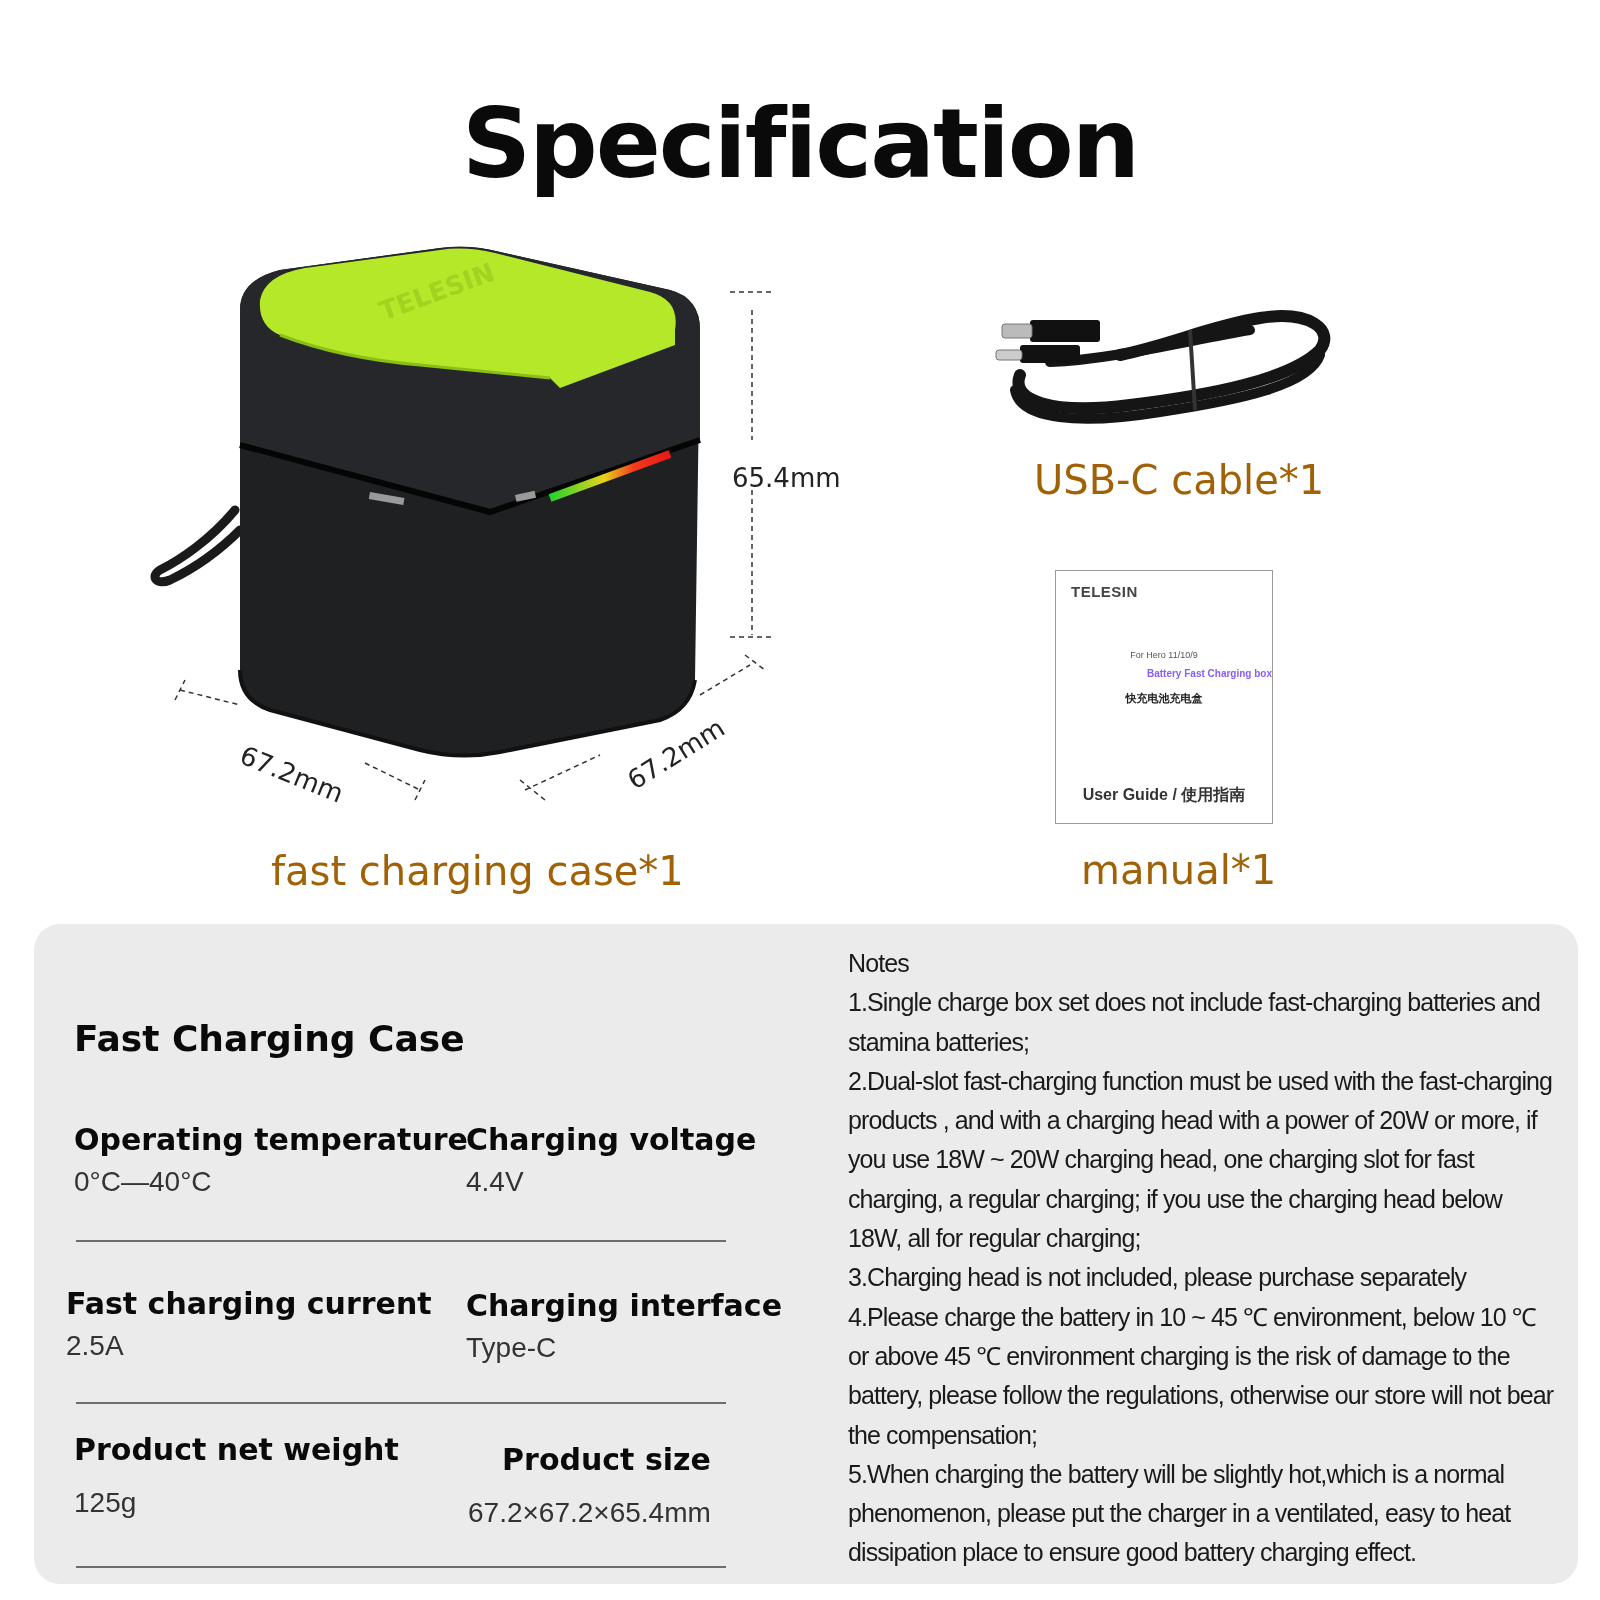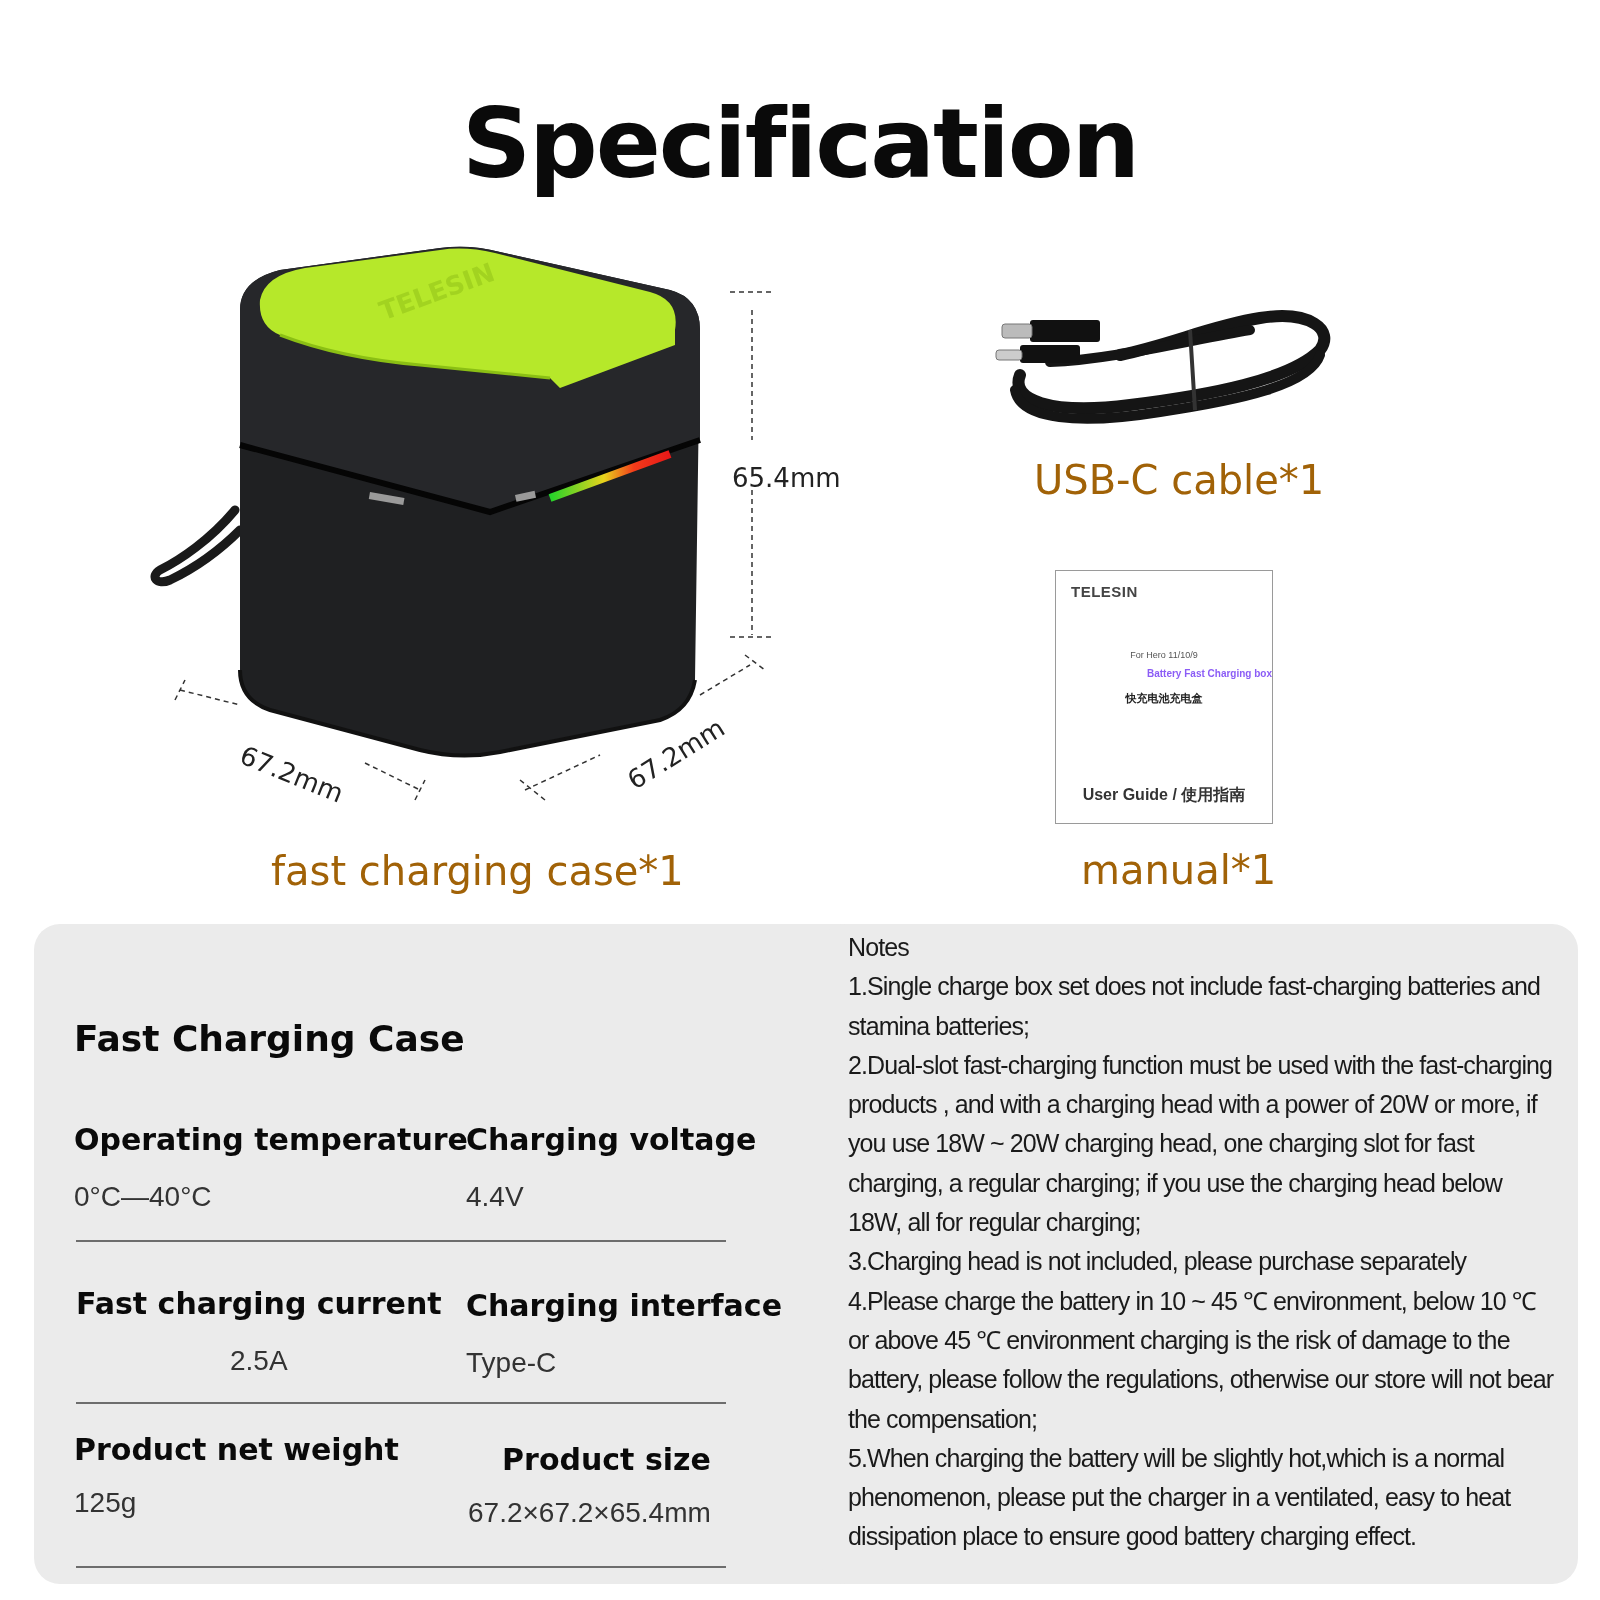--- a/index.html
+++ b/index.html
@@ -36,24 +36,24 @@
     position: absolute; top: 924px; height: 660px; background: #ebebeb; border-radius: 26px;
   }
   .panel.left { left: 34px; width: 836px; }
   .panel.right { left: 820px; width: 758px; }
   .spec-title {
     position: absolute; left: 40px; top: 94px; font-size: 36px; font-weight: bold; color: #0a0a0a;
     font-family: "DejaVu Sans", sans-serif;
   }
   .spec-cell { position: absolute; }
   .spec-label { font-size: 30px; font-weight: bold; color: #0a0a0a; white-space: nowrap; font-family: "DejaVu Sans", sans-serif; }
-  .spec-value { font-size: 28px; color: #333; margin-top: 24px; white-space: nowrap; font-weight: 300; }
+  .spec-value { font-size: 28px; color: #333; margin-top: 9px; white-space: nowrap; font-weight: 300; }
   .divider { position: absolute; left: 42px; width: 650px; height: 2px; background: #6d6d6d; }
   .notes {
-    position: absolute; left: 28px; top: 4px; width: 712px;
+    position: absolute; left: 28px; top: 20px; width: 712px;
     font-size: 25px; line-height: 39.3px; color: #1a1a1a; letter-spacing: -0.9px;
     font-family: "Liberation Sans", sans-serif;
   }
   .notes p { margin: 0; }
 </style>
 </head>
 <body>
 
 <div class="title">Specification</div>
 
@@ -127,21 +127,21 @@
   <div class="spec-cell" style="left:40px; top:198px;">
     <div class="spec-label">Operating temperature</div>
     <div class="spec-value">0°C—40°C</div>
   </div>
   <div class="spec-cell" style="left:432px; top:198px;">
     <div class="spec-label">Charging voltage</div>
     <div class="spec-value">4.4V</div>
   </div>
   <div class="divider" style="top:316px;"></div>
 
-  <div class="spec-cell" style="left:42px; top:362px;text-align:center;">
+  <div class="spec-cell" style="left:32px; top:362px;">
     <div class="spec-label">Fast charging current</div>
     <div class="spec-value">2.5A</div>
   </div>
   <div class="spec-cell" style="left:432px; top:364px;">
     <div class="spec-label">Charging interface</div>
     <div class="spec-value">Type-C</div>
   </div>
   <div class="divider" style="top:478px;"></div>
 
   <div class="spec-cell" style="left:40px; top:490px;margin-top:18px;">

